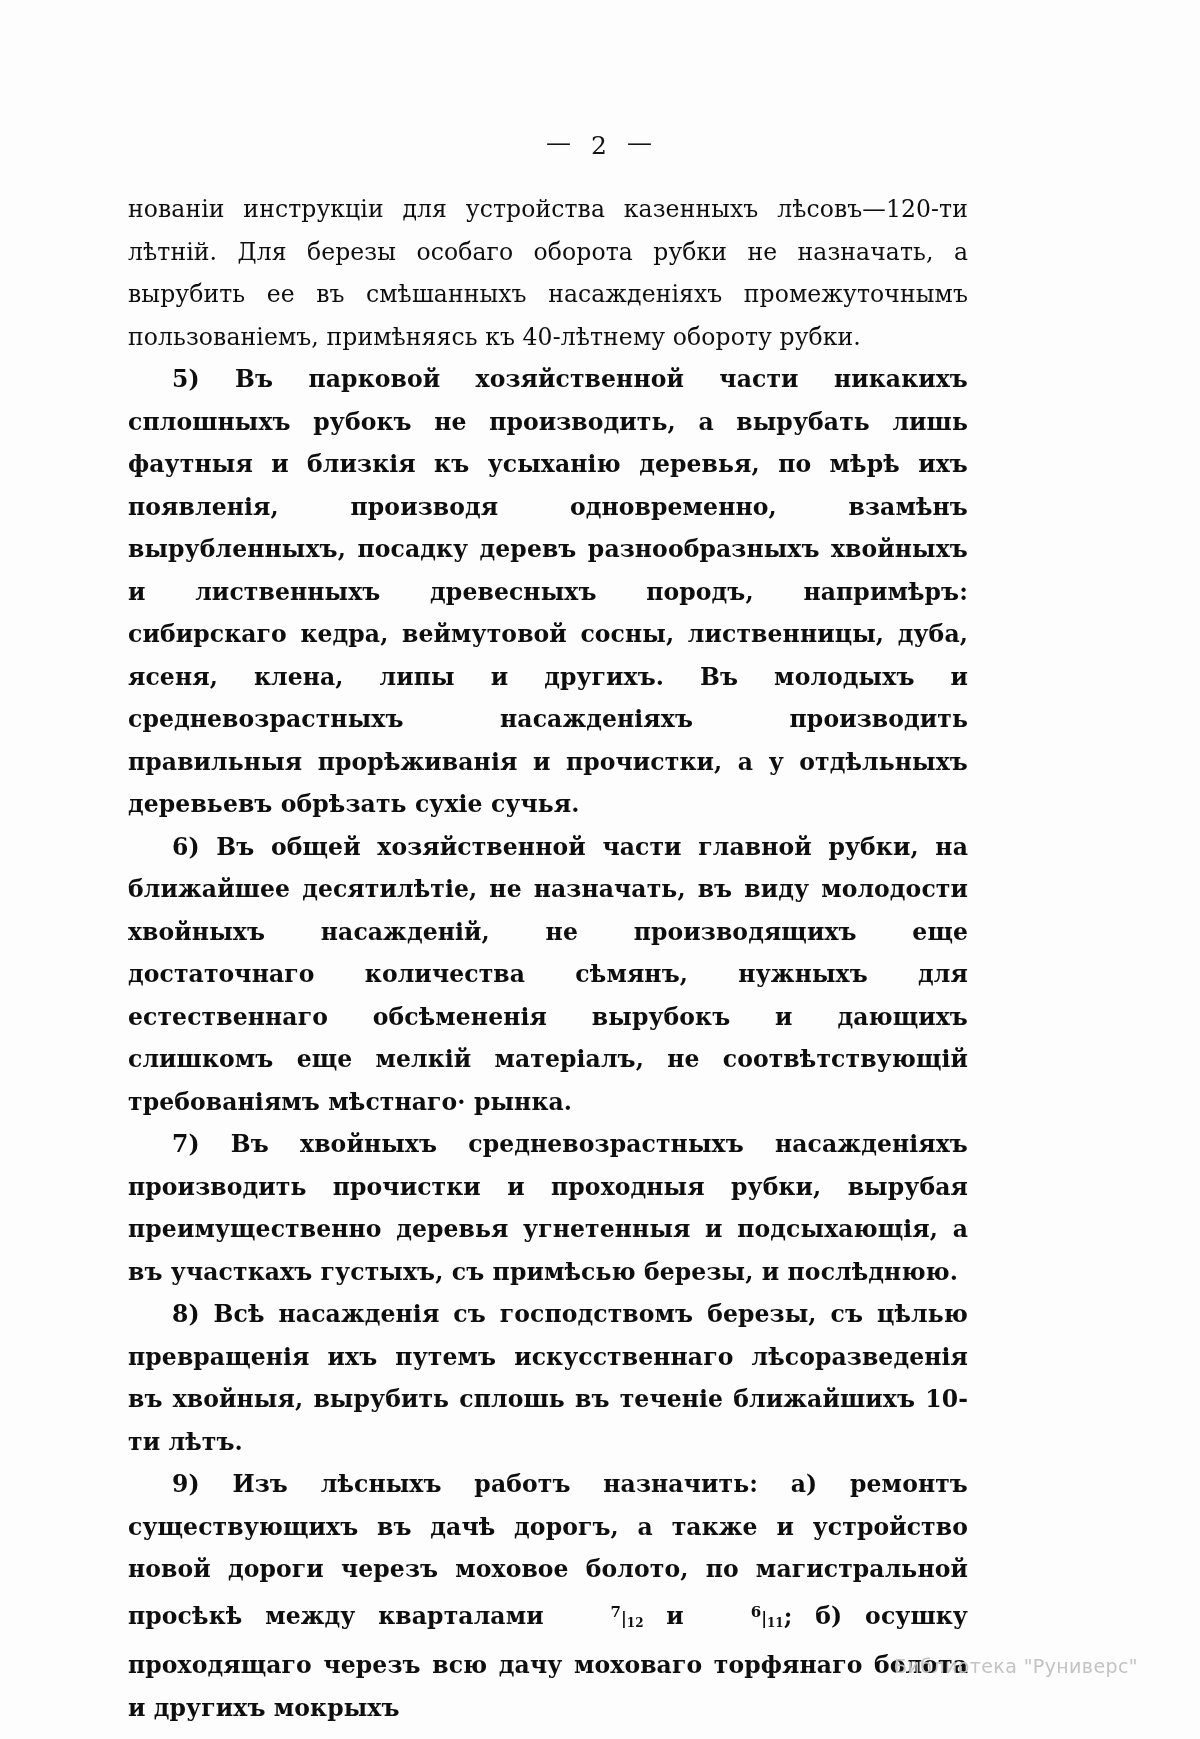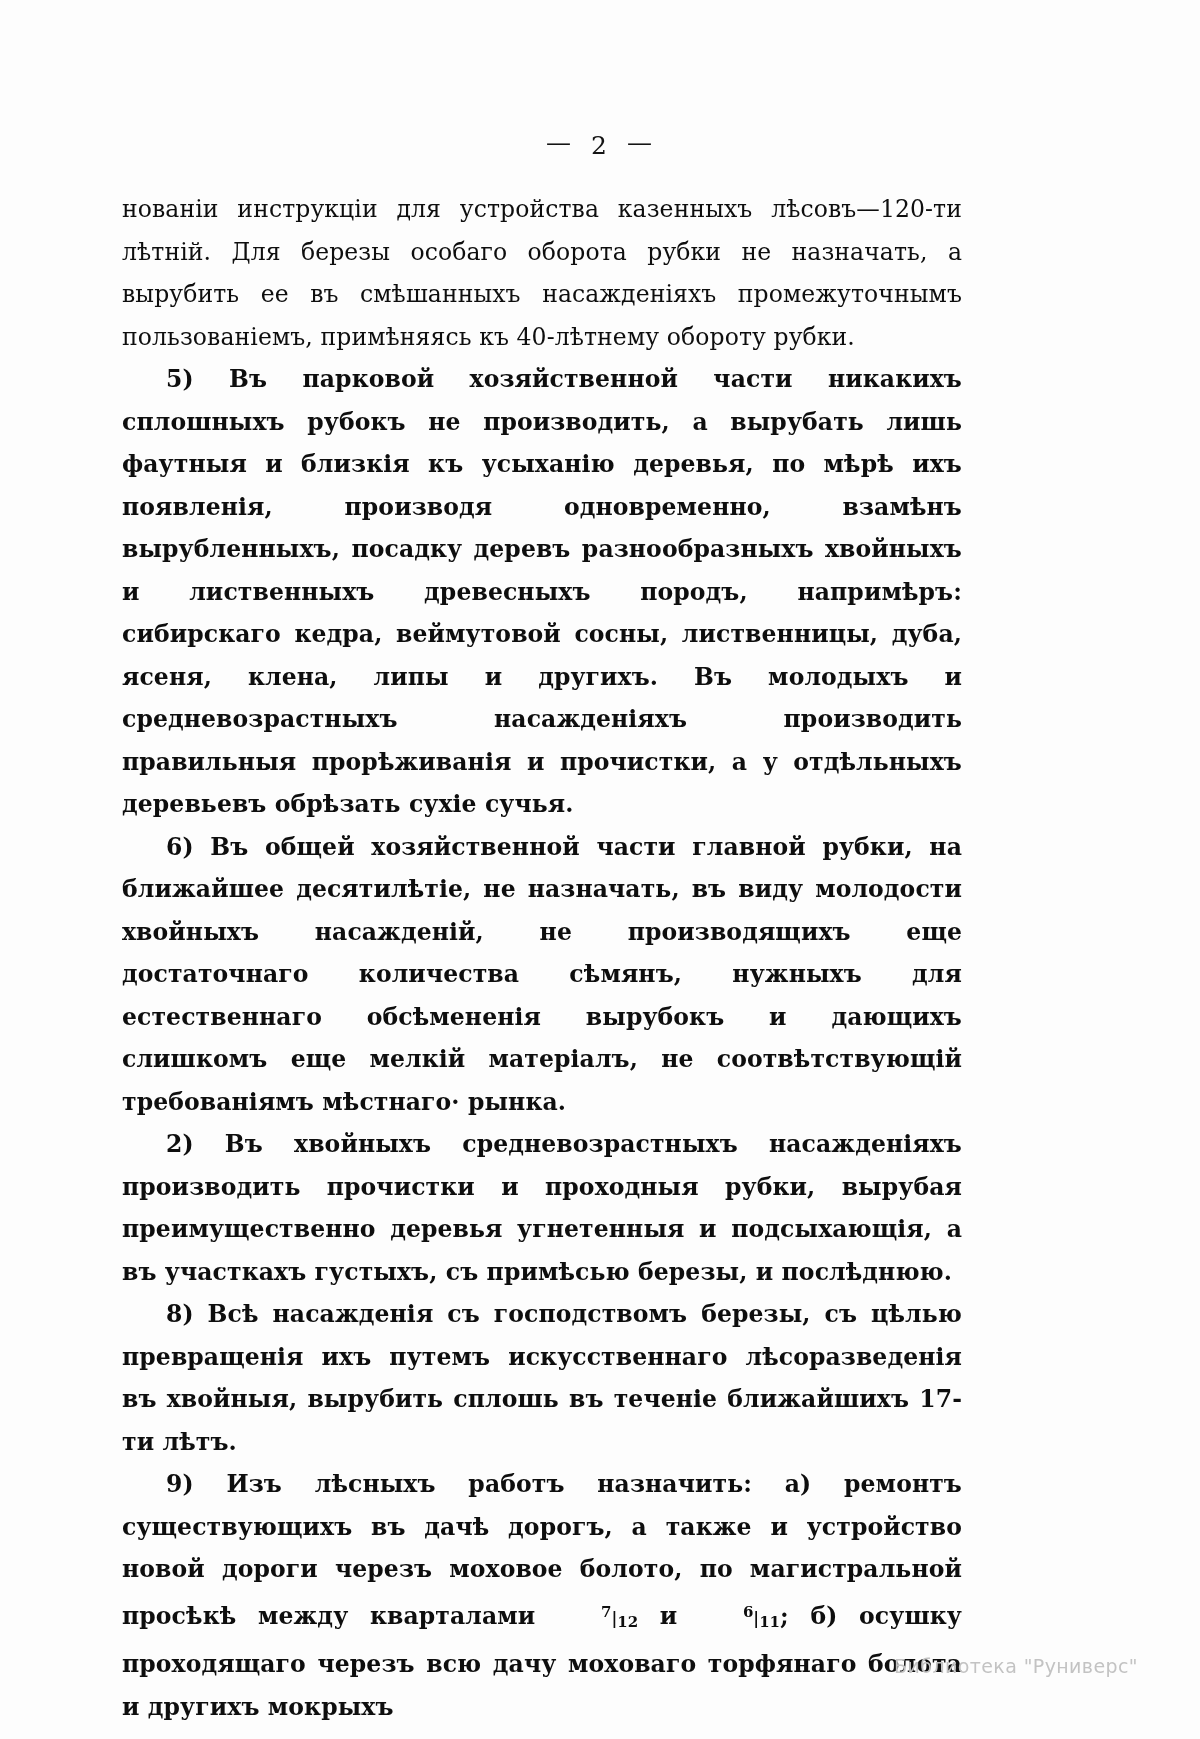--- a/index.html
+++ b/index.html
@@ -28,21 +28,21 @@
     color: #141414;
   }
   .page-number-line .dash {
     display: inline-block;
     margin: 0 18px;
     vertical-align: 3px;
   }
   .text-column {
     position: absolute;
     top: 188px;
-    left: 122px;
+    left: 128px;
     width: 840px;
   }
   p.para {
     margin: 0 0 0 0;
     font-size: 23.5px;
     line-height: 42.5px;
     text-align: justify;
     text-justify: inter-word;
     color: #0e0e0e;
     letter-spacing: 0.1px;
@@ -55,21 +55,21 @@
     display: inline-block;
     font-size: 16px;
     vertical-align: baseline;
     letter-spacing: 0;
   }
   .frac sup {
     font-size: 15px;
     vertical-align: 7px;
   }
   .frac sub {
-    font-size: 15px;
+    font-size: 12px;
     vertical-align: -3px;
   }
   .watermark {
     position: absolute;
     right: 62px;
     bottom: 62px;
     font-family: "DejaVu Sans", sans-serif;
     font-size: 19px;
     color: #c3c3c3;
     letter-spacing: 0.4px;
@@ -81,20 +81,20 @@
 <div class="page">
 
   <div class="page-number-line">
     <span class="dash">—</span><span>2</span><span class="dash">—</span>
   </div>
 
   <div class="text-column">
     <p class="para">нованіи инструкціи для устройства казенныхъ лѣсовъ—120-ти лѣтній. Для березы особаго оборота рубки не назначать, а вырубить ее въ смѣшанныхъ насажденіяхъ промежуточнымъ пользованіемъ, примѣняясь къ 40-лѣтнему обороту рубки.</p>
     <p class="para indent">5) Въ парковой хозяйственной части никакихъ сплошныхъ рубокъ не производить, а вырубать лишь фаутныя и близкія къ усыханію деревья, по мѣрѣ ихъ появленія, производя одновременно, взамѣнъ вырубленныхъ, посадку деревъ разнообразныхъ хвойныхъ и лиственныхъ древесныхъ породъ, напримѣръ: сибирскаго кедра, веймутовой сосны, лиственницы, дуба, ясеня, клена, липы и другихъ. Въ молодыхъ и средневозрастныхъ насажденіяхъ производить правильныя прорѣживанія и прочистки, а у отдѣльныхъ деревьевъ обрѣзать сухіе сучья.</p>
     <p class="para indent">6) Въ общей хозяйственной части главной рубки, на ближайшее десятилѣтіе, не назначать, въ виду молодости хвойныхъ насажденій, не производящихъ еще достаточнаго количества сѣмянъ, нужныхъ для естественнаго обсѣмененія вырубокъ и дающихъ слишкомъ еще мелкій матеріалъ, не соотвѣтствующій требованіямъ мѣстнаго· рынка.</p>
-    <p class="para indent">2) Въ хвойныхъ средневозрастныхъ насажденіяхъ производить прочистки и проходныя рубки, вырубая преимущественно деревья угнетенныя и подсыхающія, а въ участкахъ густыхъ, съ примѣсью березы, и послѣднюю.</p>
-    <p class="para indent">8) Всѣ насажденія съ господствомъ березы, съ цѣлью превращенія ихъ путемъ искусственнаго лѣсоразведенія въ хвойныя, вырубить сплошь въ теченіе ближайшихъ 17-ти лѣтъ.</p>
+    <p class="para indent">7) Въ хвойныхъ средневозрастныхъ насажденіяхъ производить прочистки и проходныя рубки, вырубая преимущественно деревья угнетенныя и подсыхающія, а въ участкахъ густыхъ, съ примѣсью березы, и послѣднюю.</p>
+    <p class="para indent">8) Всѣ насажденія съ господствомъ березы, съ цѣлью превращенія ихъ путемъ искусственнаго лѣсоразведенія въ хвойныя, вырубить сплошь въ теченіе ближайшихъ 10-ти лѣтъ.</p>
     <p class="para indent"><span>9) Изъ лѣсныхъ работъ назначить: а) ремонтъ существующихъ въ дачѣ дорогъ, а также и устройство новой дороги черезъ моховое болото, по магистральной просѣкѣ между кварталами </span><span class="frac"><sup>7</sup>|<sub>12</sub></span><span> и </span><span class="frac"><sup>6</sup>|<sub>11</sub></span><span>; б) осушку проходящаго черезъ всю дачу моховаго торфянаго болота и другихъ мокрыхъ</span></p>
   </div>
 
   <div class="watermark">Библиотека "Руниверс"</div>
 
 </div>
 
 </body></html>

